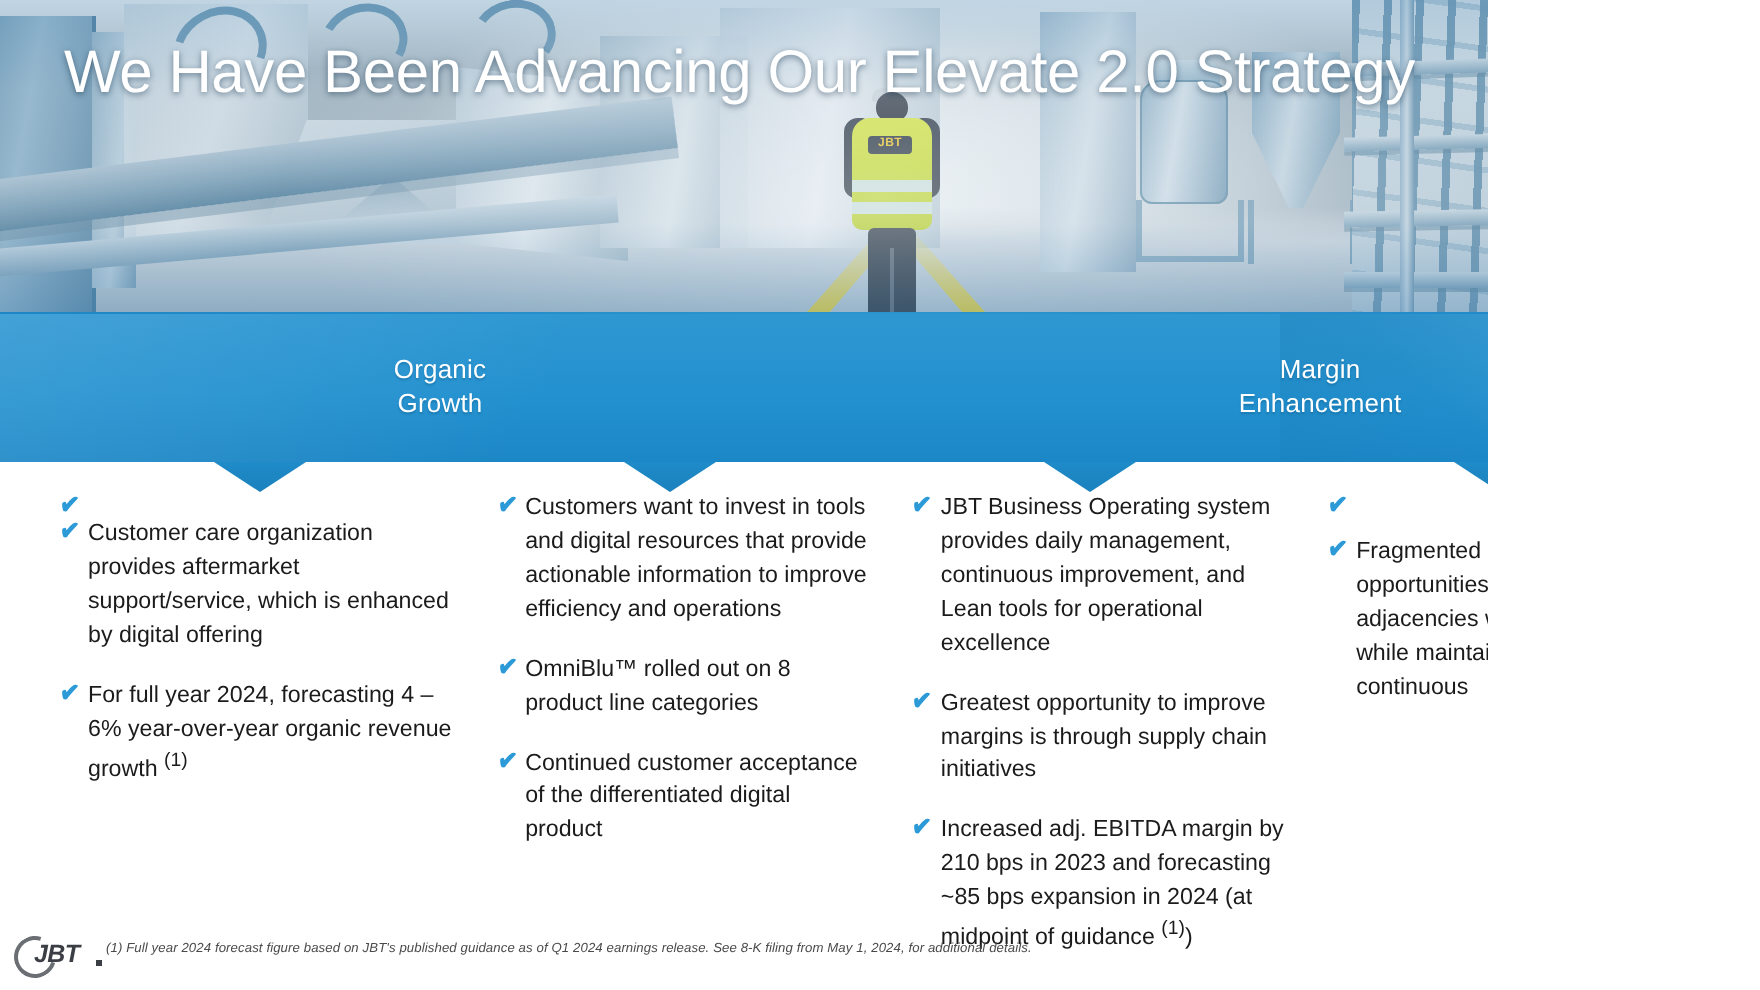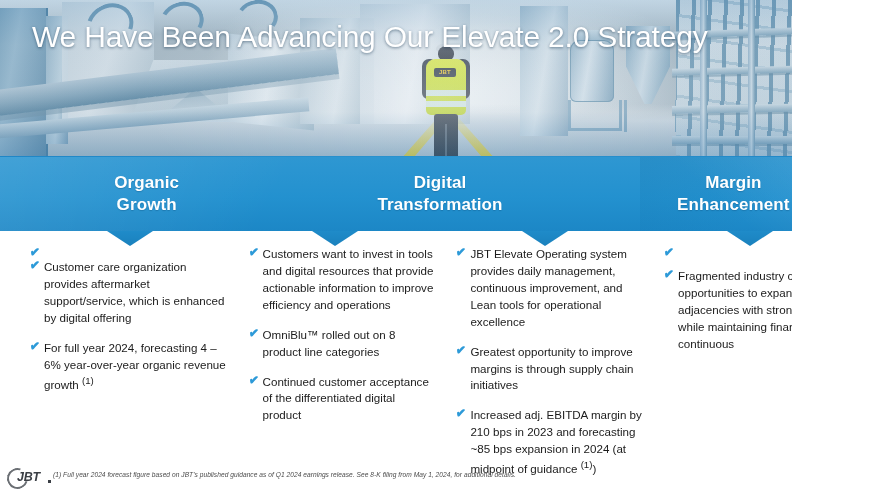--- a/index.html
+++ b/index.html
@@ -15,21 +15,20 @@
     position: relative;
   }
 
   .slide {
     position: absolute;
     inset: 0;
     width: 744px;
     height: 495px;
     background: #ffffff;
     overflow: hidden;
-    padding-left: 48px;
   }
 
   
   .hero {
     position: absolute;
     left: 0;
     top: 0;
     width: 880px;
     height: 160px;
     overflow: hidden;
@@ -300,22 +299,22 @@
   .pillar {
     flex: 1 1 0;
     position: relative;
     display: flex;
     align-items: center;
     justify-content: center;
     text-align: center;
   }
   .pillar-title {
     color: #ffffff;
-    font-size: 17px;
-    font-weight: bold;
+    font-size: 13px;
+    font-weight: normal;
     line-height: 1.28;
     letter-spacing: 0.1px;
     text-shadow: 0 1px 1px rgba(12,80,125,0.35);
     white-space: pre-line;
   }
   .chevron {
     position: absolute;
     top: 231px;
     width: 46px;
     height: 15px;
@@ -518,24 +517,20 @@
   <div class="banner">
     <div class="banner-sheen-a"></div>
     <div class="banner-sheen-b"></div>
     <div class="banner-sheen-c"></div>
     <div class="pillars">
       <div class="pillar">
         <div class="pillar-title">Organic
 Growth</div>
       </div>
       <div class="pillar">
-        <div class="pillar-title">Digital
-Transformation</div>
-      </div>
-      <div class="pillar">
         <div class="pillar-title">Margin
 Enhancement</div>
       </div>
     </div>
   </div>
   <div class="chevron ch1"></div>
   <div class="chevron ch2"></div>
   <div class="chevron ch3"></div>
   <div class="chevron ch4"></div>
 
@@ -566,21 +561,21 @@
       </div>
       <div class="bullet">
         <span class="check">✔</span>
         <span class="bullet-text">Continued customer acceptance of the differentiated digital product</span>
       </div>
     </div>
 
     <div class="col col-3">
       <div class="bullet">
         <span class="check">✔</span>
-        <span class="bullet-text">JBT Elevate Operating system provides daily management, continuous improvement, and Lean tools for operational excellence</span>
+        <span class="bullet-text">JBT Business Operating system provides daily management, continuous improvement, and Lean tools for operational excellence</span>
       </div>
       <div class="bullet">
         <span class="check">✔</span>
         <span class="bullet-text">Greatest opportunity to improve margins is through supply chain initiatives</span>
       </div>
       <div class="bullet">
         <span class="check">✔</span>
         <span class="bullet-text">Increased adj. EBITDA margin by 210 bps in 2023 and forecasting ~85 bps expansion in 2024 (at midpoint of guidance </span><sup>(1)</sup><span>)</span>
       </div>
     </div>

